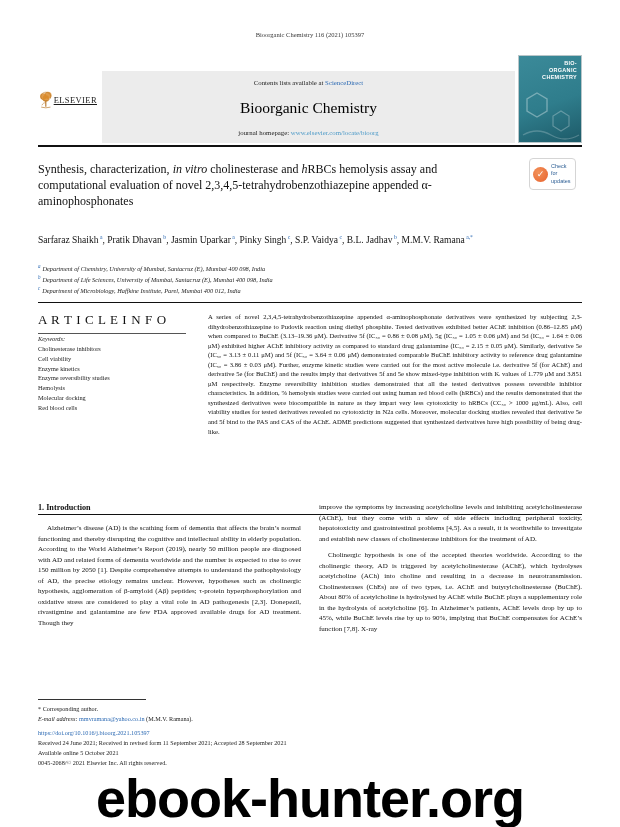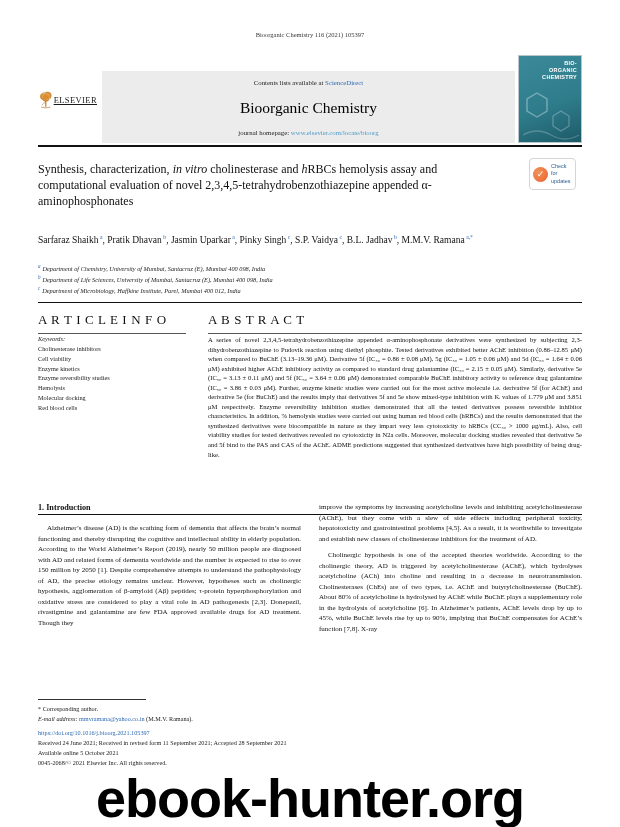--- a/index.html
+++ b/index.html
@@ -133,21 +133,20 @@
       <div class="kw-label">Keywords:</div>
       <div class="kw">Cholinesterase inhibitors</div>
       <div class="kw">Cell viability</div>
       <div class="kw">Enzyme kinetics</div>
       <div class="kw">Enzyme reversibility studies</div>
       <div class="kw">Hemolysis</div>
       <div class="kw">Molecular docking</div>
       <div class="kw">Red blood cells</div>
     </div>
     <div class="info-right">
-      <div class="info-heading">A B S T R A C T</div>
       <p class="abstract-text">A series of novel 2,3,4,5-tetrahydrobenzothiazepine appended α-aminophosphonate derivatives were synthesized by subjecting 2,3-dihydrobenzothiazepine to Pudovik reaction using diethyl phosphite. Tested derivatives exhibited better AChE inhibition (0.86–12.85 μM) when compared to BuChE (3.13–19.36 μM). Derivative 5f (IC₅₀ = 0.86 ± 0.08 μM), 5g (IC₅₀ = 1.05 ± 0.06 μM) and 5d (IC₅₀ = 1.64 ± 0.06 μM) exhibited higher AChE inhibitory activity as compared to standard drug galantamine (IC₅₀ = 2.15 ± 0.05 μM). Similarly, derivative 5e (IC₅₀ = 3.13 ± 0.11 μM) and 5f (IC₅₀ = 3.64 ± 0.06 μM) demonstrated comparable BuChE inhibitory activity to reference drug galantamine (IC₅₀ = 3.86 ± 0.03 μM). Further, enzyme kinetic studies were carried out for the most active molecule i.e. derivative 5f (for AChE) and derivative 5e (for BuChE) and the results imply that derivatives 5f and 5e show mixed-type inhibition with Kᵢ values of 1.779 μM and 3.851 μM respectively. Enzyme reversibility inhibition studies demonstrated that all the tested derivatives possess reversible inhibitor characteristics. In addition, % hemolysis studies were carried out using human red blood cells (hRBCs) and the results demonstrated that the synthesized derivatives were biocompatible in nature as they impart very less cytotoxicity to hRBCs (CC₅₀ &gt; 1000 μg/mL). Also, cell viability studies for tested derivatives revealed no cytotoxicity in N2a cells. Moreover, molecular docking studies revealed that derivative 5e and 5f bind to the PAS and CAS of the AChE. ADME predictions suggested that synthesized derivatives have high possibility of being drug-like.</p>
     </div>
   </div>
 
   <div class="body-cols">
     <div class="col">
       <h2 class="intro-heading">1. Introduction</h2>
       <p class="indent">Alzheimer’s disease (AD) is the scathing form of dementia that affects the brain’s normal functioning and thereby disrupting the cognitive and intellectual ability in elderly population. According to the World Alzheimer’s Report (2019), nearly 50 million people are diagnosed with AD and related forms of dementia worldwide and the number is expected to rise to over 150 million by 2050 [1]. Despite comprehensive attempts to understand the pathophysiology of AD, the precise etiology remains unclear. However, hypotheses such as cholinergic hypothesis, agglomeration of β-amyloid (Aβ) peptides; τ-protein hyperphosphorylation and oxidative stress are considered to play a vital role in AD pathogenesis [2,3]. Donepezil, rivastigmine and galantamine are few FDA approved available drugs for AD treatment. Though they</p>
     </div>
     <div class="col">

